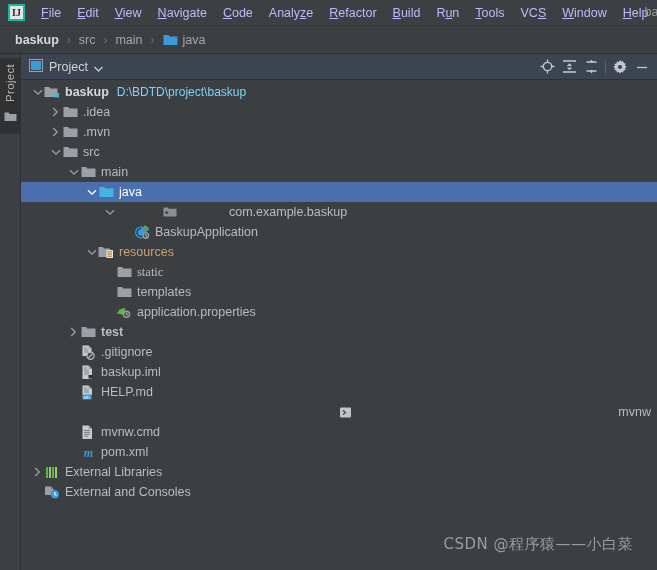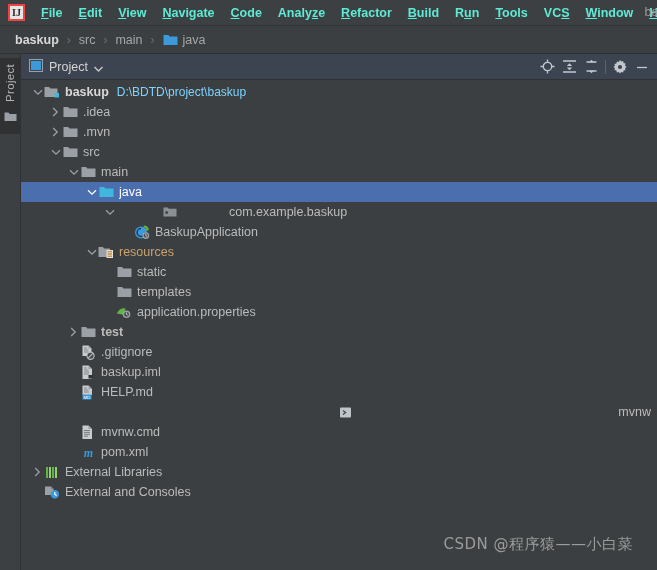--- a/index.html
+++ b/index.html
@@ -16,36 +16,35 @@
     height: 26px;
     background: #3c4043;
     display: flex;
     align-items: center;
     padding-left: 4px;
     position: relative;
     border-bottom: 1px solid #323538;
   }
   #app-logo {
     width: 17px; height: 17px;
-    border: 2px solid #ef4444;
+    border: 2px solid #14b8a6;
     background: #e5e5e5;
     margin: 0 8px 0 4px;
     display: flex; align-items: center; justify-content: center;
     font-size: 10px; font-weight: bold; color: #2b2b2b;
     font-family: "Liberation Serif", serif;
     line-height: 1;
     flex: none;
   }
   .menu-item {
-    color: #5eead4;
+    color: #c4b5fd;
     font-size: 12.5px;
     padding: 3px 8px;
     white-space: nowrap;
     cursor: default;
-    font-weight: bold;
   }
   .menu-item .mn { text-decoration: underline; }
   #win-title {
     position: absolute;
     right: -14px; top: 5px;
     color: #9a9a9a;
     font-size: 12.5px;
     white-space: nowrap;
   }
 
@@ -406,21 +405,21 @@
             </span>
             <span class="icon">
               <svg width="16" height="13" viewBox="0 0 16 13">
                 <path d="M0.5 1h4.4l1.2 1.4H12v8.6H0.5z" fill="#9aa0a6"></path>
                 <rect x="8.5" y="4" width="6.5" height="8" fill="#e8e3d8"></rect>
                 <path d="M9.5 5.6h4.5M9.5 7.2h4.5M9.5 8.8h4.5M9.5 10.4h4.5" stroke="#c9883a" stroke-width="1"></path>
               </svg>
             </span>
             <span class="label src">resources</span>
           </div>
-          <div class="row" style="padding-left: 82px;">
+          <div class="row" style="padding-left: 82px; font-family: Liberation Serif, serif;">
             <span class="arrow"></span>
             <span class="icon">
               <svg width="15" height="12" viewBox="0 0 15 12">
                 <path d="M0.5 1h4.6l1.3 1.5H14.5v8.5h-14z" fill="#9aa0a6"></path>
               </svg>
             </span>
             <span class="label">static</span>
           </div>
           <div class="row" style="padding-left: 82px;">
             <span class="arrow"></span>

